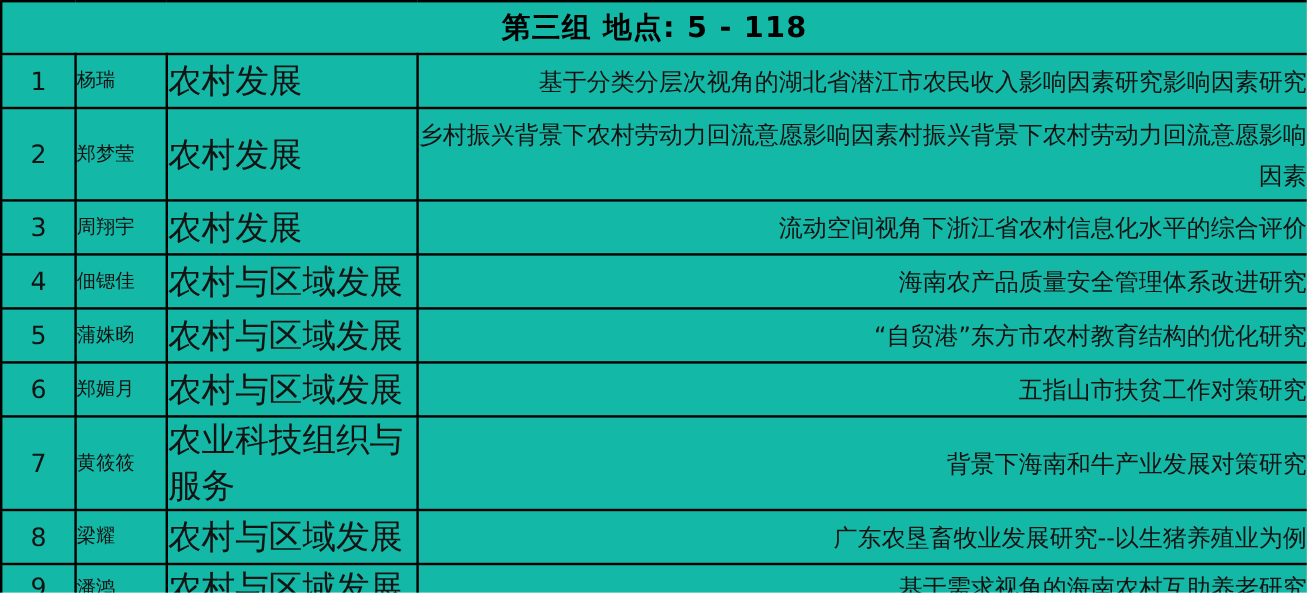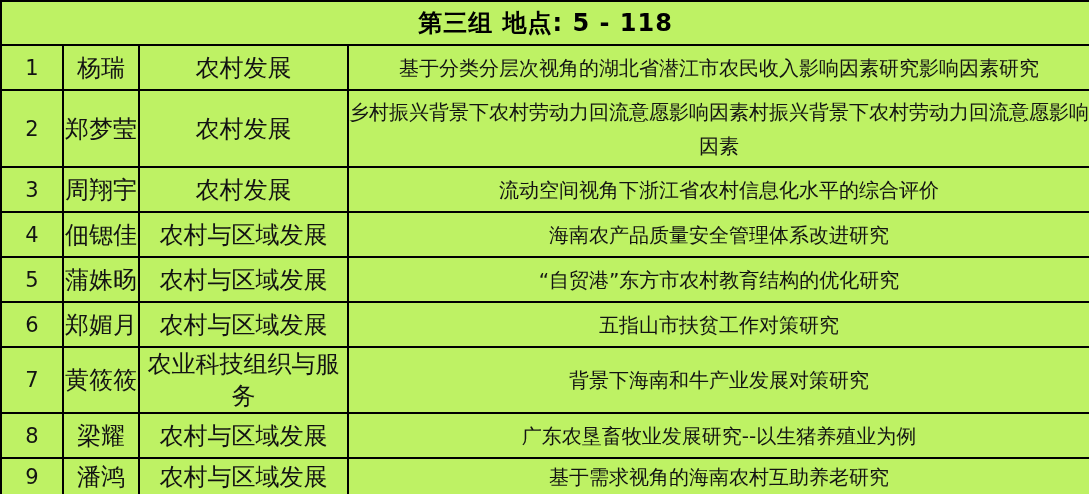--- a/index.html
+++ b/index.html
@@ -4,21 +4,21 @@
 <style>
   html, body {
     margin: 0;
     padding: 0;
     background: #ffffff;
     font-family: "DejaVu Sans", "Liberation Sans", sans-serif;
   }
   .page {
     width: 1089px;
     height: 494px;
-    background: #bef264;
+    background: #14b8a6;
     overflow: hidden;
   }
   table.roster {
     width: 1089px;
     border-collapse: collapse;
     table-layout: fixed;
     color: #131313;
   }
   table.roster col.c-no    { width: 62px;  }
   table.roster col.c-name  { width: 76px;  }
@@ -36,30 +36,28 @@
     font-weight: bold;
     text-align: center;
     color: #000000;
     letter-spacing: 1px;
   }
   td.no-cell {
     text-align: center;
     font-size: 21px;
   }
   td.name-cell {
-    text-align: center;
-    font-size: 24px;
+    font-size: 16px;
     margin-top: 10px;
   }
   td.field-cell {
-    text-align: center;
-    font-size: 24px;
+    font-size: 28px;
   }
   td.topic-cell {
-    text-align: center;
+    text-align: right;
     font-size: 20px;
     padding: 2px 6px 2px 5px;
     line-height: 34px;
   }
   
   tbody tr          { height: 45px; }
   tbody tr:nth-child(2) { height: 77px; }
   tbody tr:nth-child(9) { height: 38px; }
 </style>
 </head>

